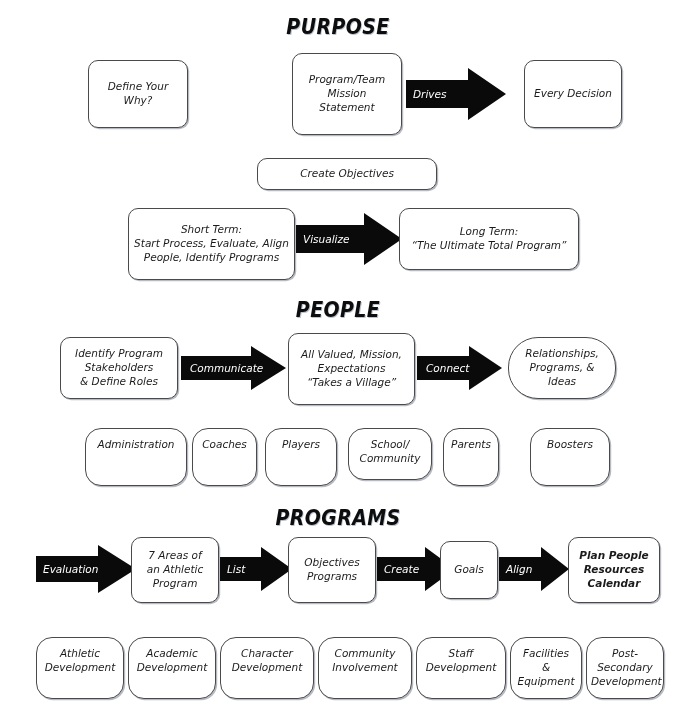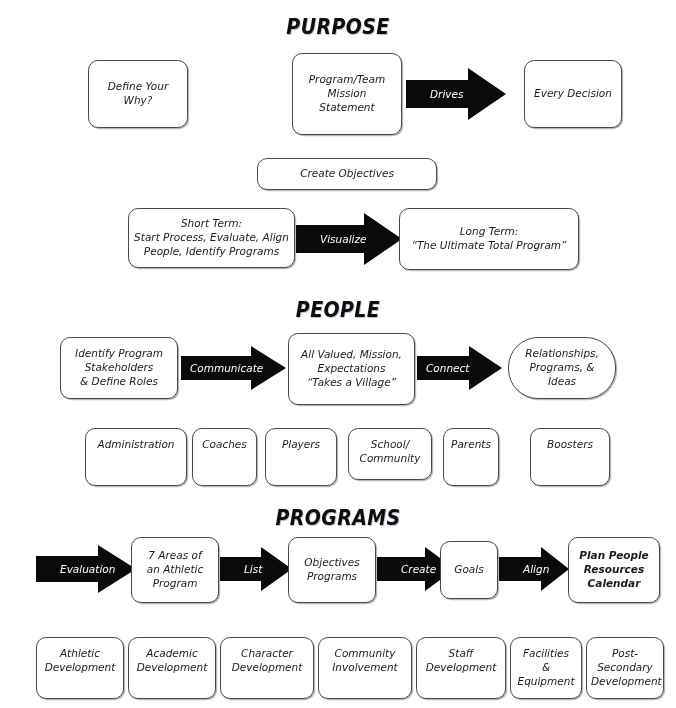--- a/index.html
+++ b/index.html
@@ -52,20 +52,21 @@
     font-style: italic;
     font-size: 10.5px;
     line-height: 1.32;
     color: #1b1b1b;
     padding: 2px 4px;
     box-shadow: 1.2px 1.2px 0 rgba(120,130,145,0.55);
   }
   .rbox.top-align {
     align-items: flex-start;
     padding-top: 9px;
+    border-radius: 16px;
   }
   .rbox.bold {
     font-weight: bold;
   }
   .rbox span {
     display: block;
     width: 100%;
   }
 
   
@@ -84,21 +85,21 @@
     display: flex;
     align-items: center;
     color: #ffffff;
     font-family: "DejaVu Sans", sans-serif;
     font-style: italic;
     font-size: 10.5px;
     white-space: nowrap;
     pointer-events: none;
   }
   .arrow.chev .lbl { justify-content: center; padding-right: 16px; }
-  .arrow.plain .lbl { justify-content: flex-start; padding-left: 24px; }
+  .arrow.plain .lbl { justify-content: flex-start; padding-left: 7px; }
   .arrow.centerlbl .lbl { justify-content: flex-start; padding-left: 9px; }
 </style>
 </head>
 <body>
 
 <div id="canvas">
 
   <div class="section-title" style="top:14px;">PURPOSE</div>
 
   <div class="rbox" style="left:88px; top:60px; width:100px; height:68px;">
@@ -118,21 +119,21 @@
   </div>
 
   <div class="rbox" style="left:507px; top:60px; width:98px; height:68px;margin-left:17px;">
     <span>Every Decision</span>
   </div>
 
   <div class="rbox" style="left:257px; top:158px; width:180px; height:32px;">
     <span>Create Objectives</span>
   </div>
 
-  <div class="rbox" style="left:128px; top:208px; width:167px; height:60px;">
+  <div class="rbox" style="left:128px; top:208px; width:167px; height:72px;">
     <span>Short Term:<br>Start Process, Evaluate, Align<br>People, Identify Programs</span>
   </div>
 
   <div class="arrow plain" style="left:296px; top:213px; width:106px; height:52px;">
     <svg width="106" height="52" viewBox="0 0 106 52" aria-hidden="true">
       <polygon points="0,12 68,12 68,0 106,26 68,52 68,40 0,40" fill="#0a0a0a"></polygon>
     </svg>
     <div class="lbl">Visualize</div>
   </div>
 

